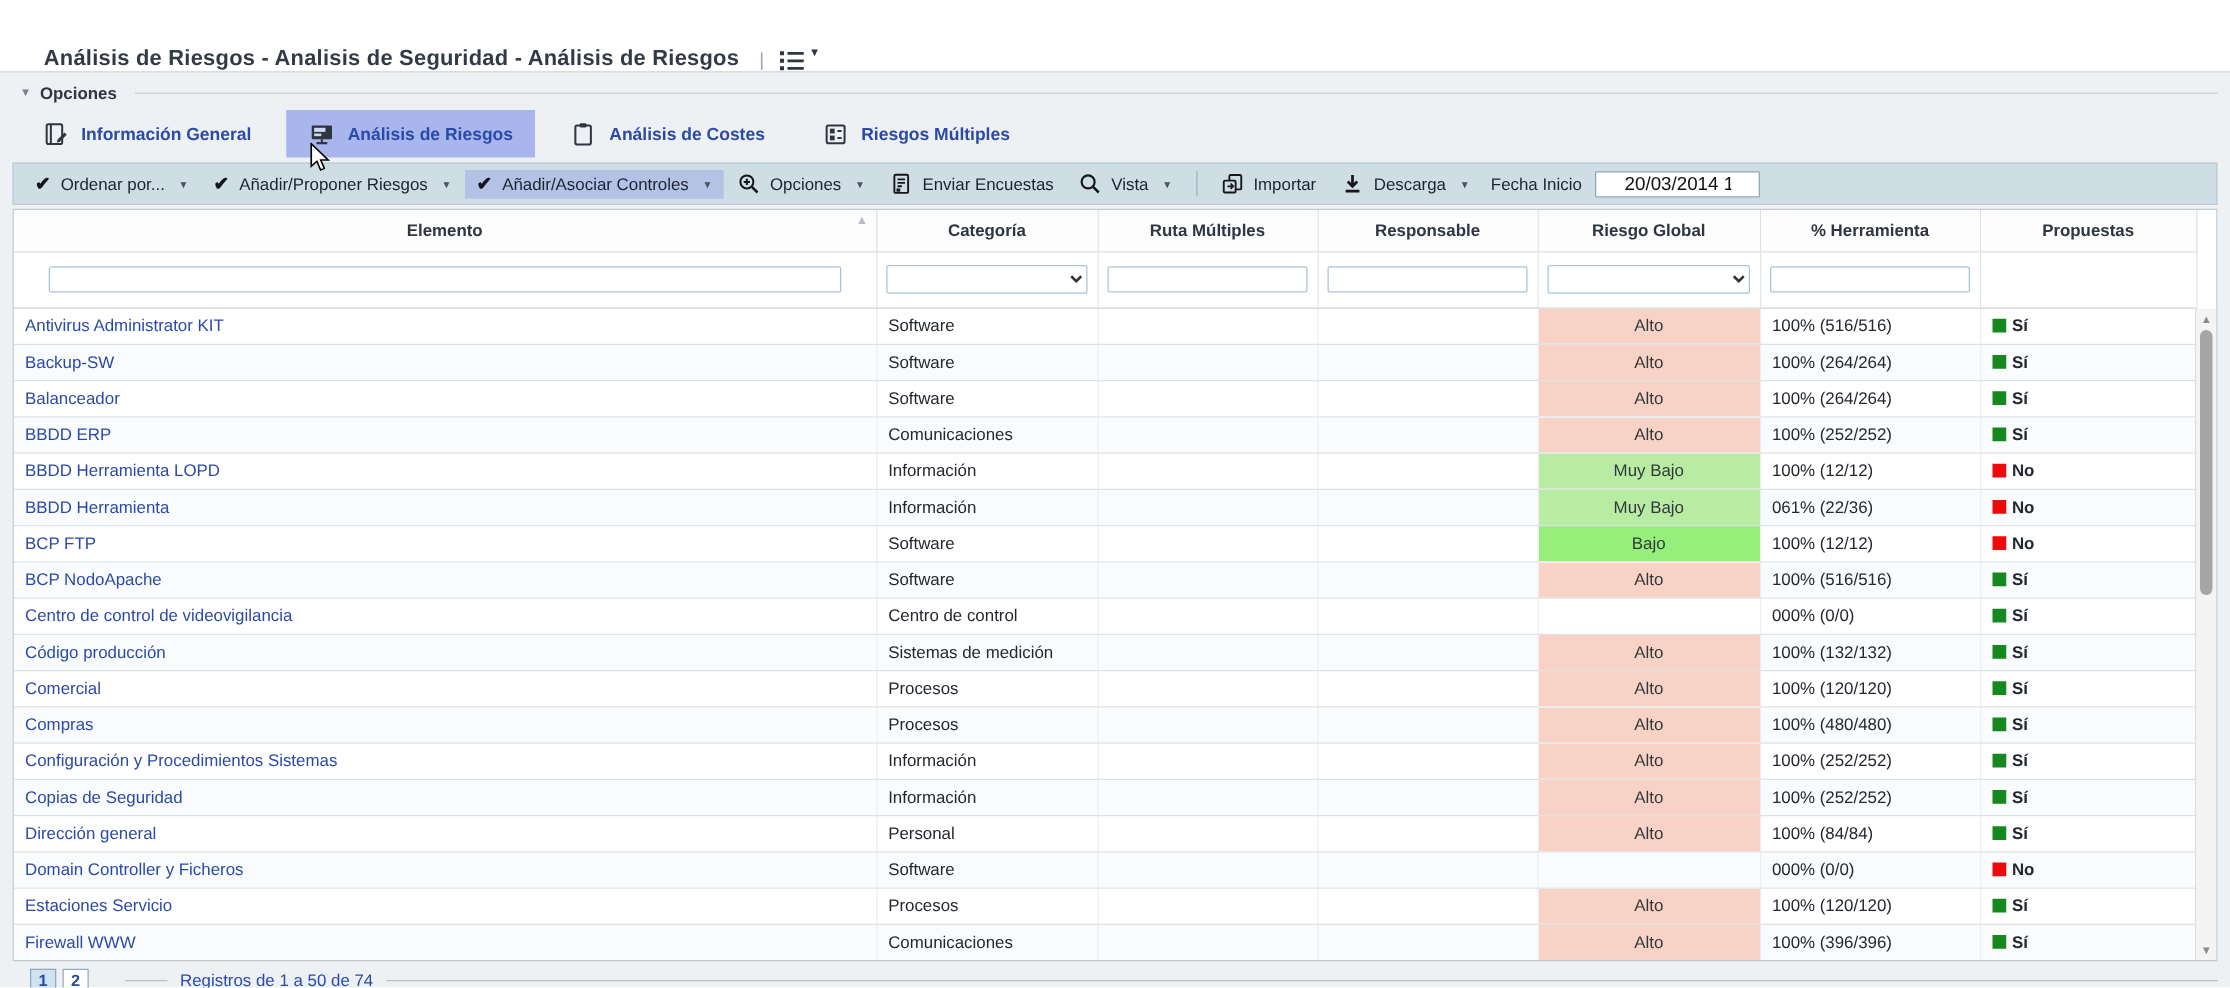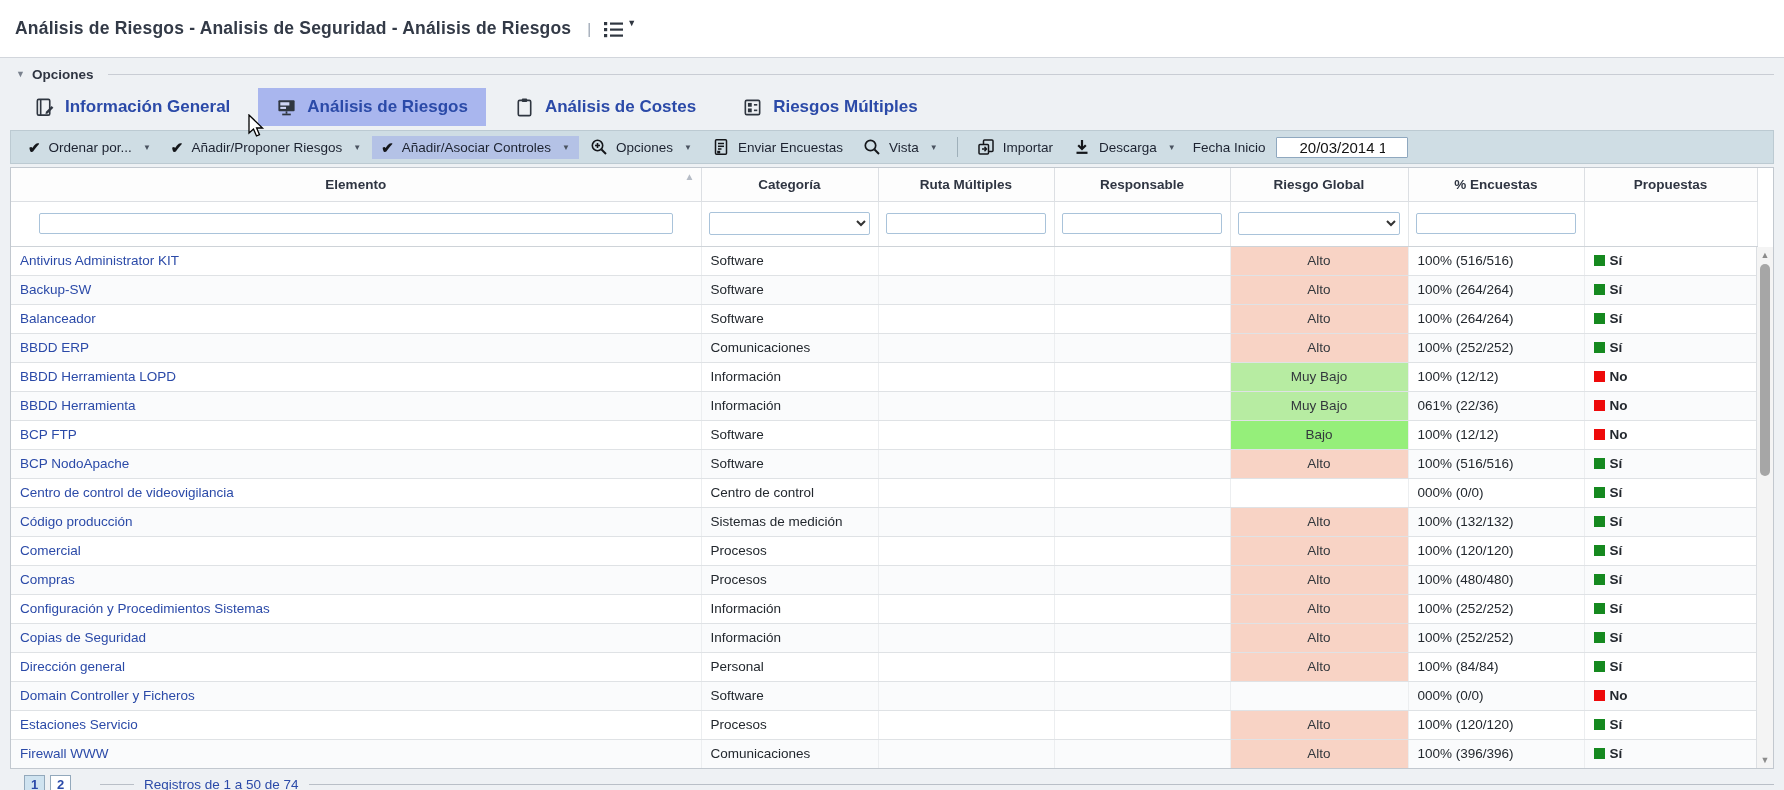--- a/index.html
+++ b/index.html
@@ -2,39 +2,39 @@
 <html><head>
 <meta charset="utf-8">
 <style>
   * { box-sizing: border-box; }
   html,body { margin:0; padding:0; }
   body {
     width:1784px; height:790px; overflow:hidden; position:relative;
     font-family:"Liberation Sans", sans-serif; background:#ffffff;
   }
   
-  .titlebar { height:57px; display:flex; align-items:center; padding-left:15px; background:#fff; }
+  .titlebar { height:57px; display:flex; align-items:flex-end; padding-left:15px; background:#fff;margin-left:20px; }
   .title { font-size:17.5px; font-weight:600; color:#333a47; letter-spacing:.2px; }
   .title-sep { color:#9aa4b2; margin:0 12px 0 16px; font-size:15px; }
   .list-menu-btn { display:flex; align-items:flex-start; gap:2px; cursor:pointer; }
   .list-menu-caret { font-size:9px; color:#2f3640; margin-top:-2px; }
 
   
   .panel { position:absolute; top:57px; left:0; right:0; bottom:0;
            background:#eef1f4; border-top:1px solid #d2d6dc; padding:4px 10px 0 10px; }
   .panel-head { display:flex; align-items:center; height:24px; gap:7px; padding-left:6px; }
   .collapse-caret { color:#7a828e; font-size:9px; }
   .panel-label { font-weight:700; font-size:13.5px; color:#2f3542; }
   .panel-rule { flex:1; height:1px; background:#c9cdd4; margin-left:8px; }
 
   
   .tabs { display:flex; align-items:stretch; height:38px; margin-top:2px; gap:10px; padding-left:6px; }
   .tab { display:flex; align-items:center; gap:10px; padding:0 18px; cursor:pointer; }
   .tab.active { background:#a9b6ee; }
-  .tab-label { color:#2b4aa8; font-weight:700; font-size:17px; white-space:nowrap; }
+  .tab-label { color:#2b4aa8; font-weight:700; font-size:14px; white-space:nowrap; }
 
   
   .toolbar { height:34px; background:#cfdde4; border:1px solid #bccad2; margin-top:4px;
              display:flex; align-items:center; padding:0 8px; gap:2px; }
   .tbtn { display:flex; align-items:center; gap:8px; padding:4px 9px; font-size:13.5px;
           color:#1c2230; white-space:nowrap; cursor:pointer; }
   .tbtn.hl { background:#b4c2e6; }
   .check { font-size:15px; font-weight:900; color:#14161a; line-height:1; }
   .tb-caret { font-size:8px; color:#4a5360; margin-left:3px; }
   .tb-sep { width:1px; height:20px; background:#9fb0ba; margin:0 8px; }
@@ -251,21 +251,21 @@
       <thead>
         <tr class="hdr">
           <th>
             <span>Elemento</span>
             <span class="sort-ind">▲</span>
           </th>
           <th><span>Categoría</span></th>
           <th><span>Ruta Múltiples</span></th>
           <th><span>Responsable</span></th>
           <th><span>Riesgo Global</span></th>
-          <th><span>% Encuestas</span></th>
+          <th><span>% Herramienta</span></th>
           <th><span>Propuestas</span></th>
         </tr>
         <tr class="filters">
           <td><input class="flt-input" style="width: 92%;"></td>
           <td><select class="flt-select"><option></option></select></td>
           <td><input class="flt-input" style=""></td>
           <td><input class="flt-input" style=""></td>
           <td><select class="flt-select"><option></option></select></td>
           <td><input class="flt-input" style=""></td>
           <td></td>

